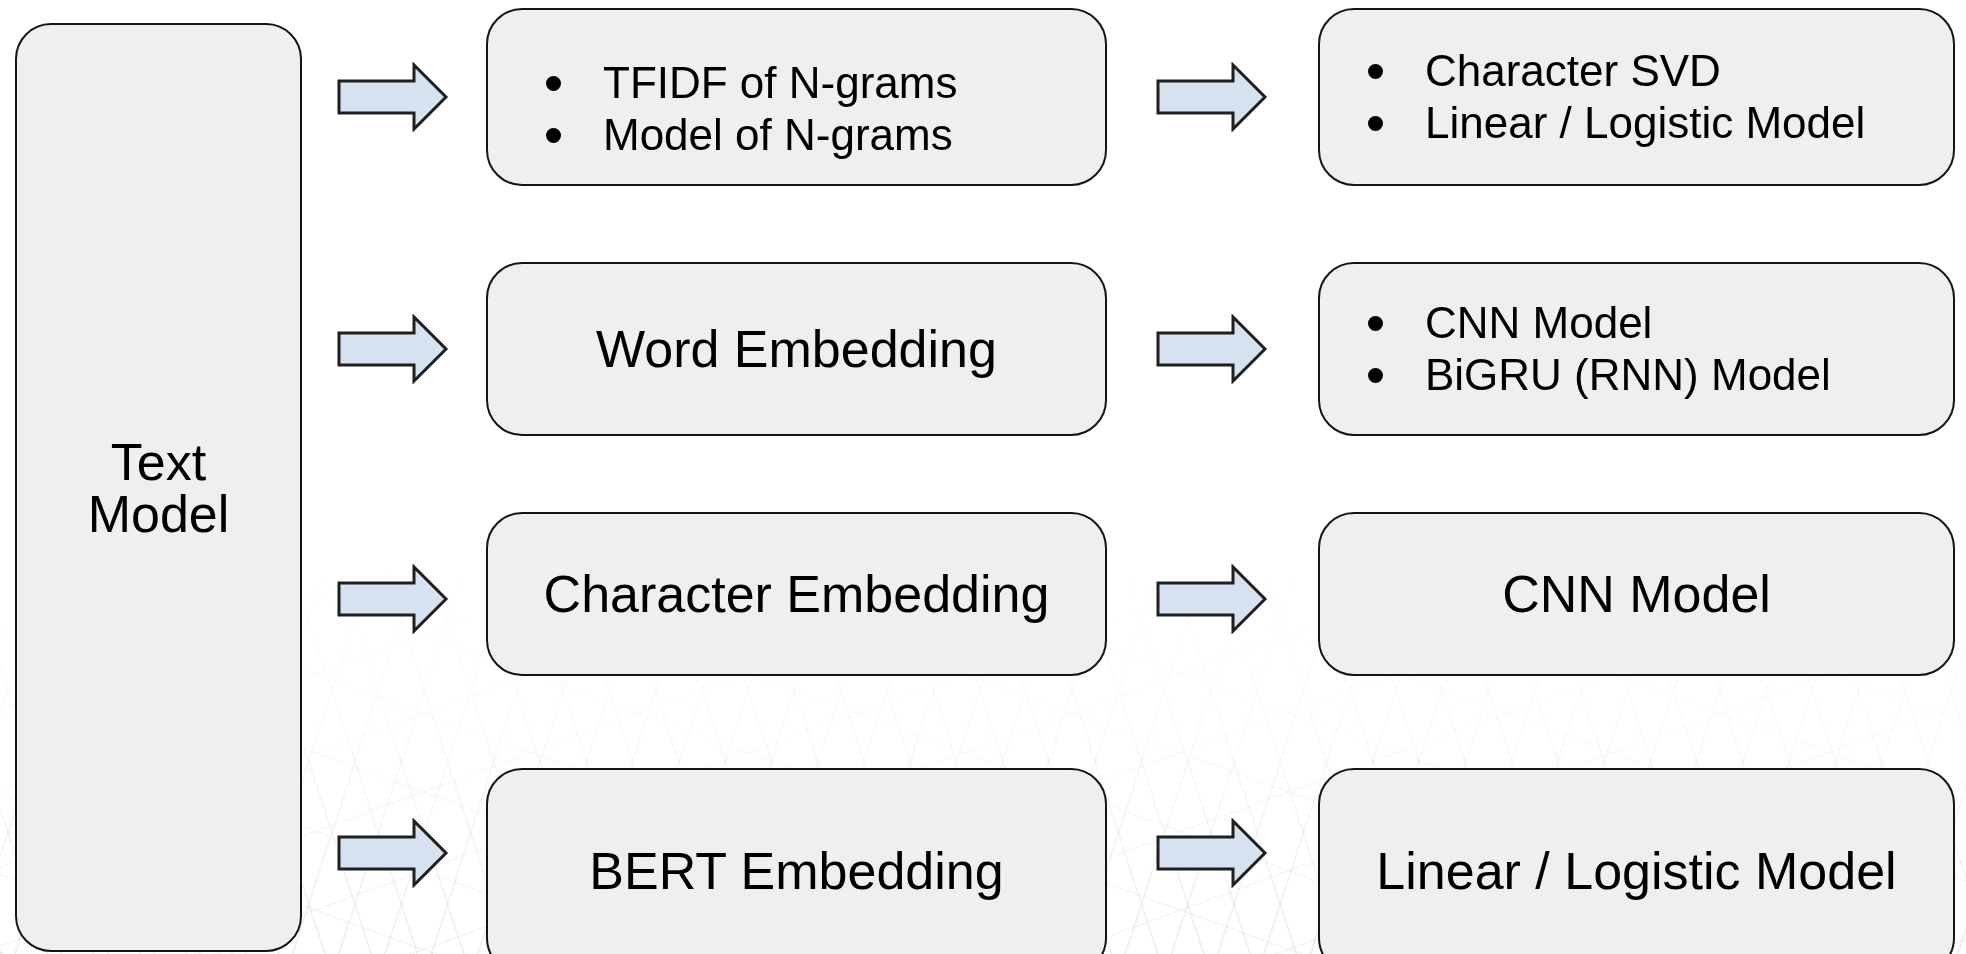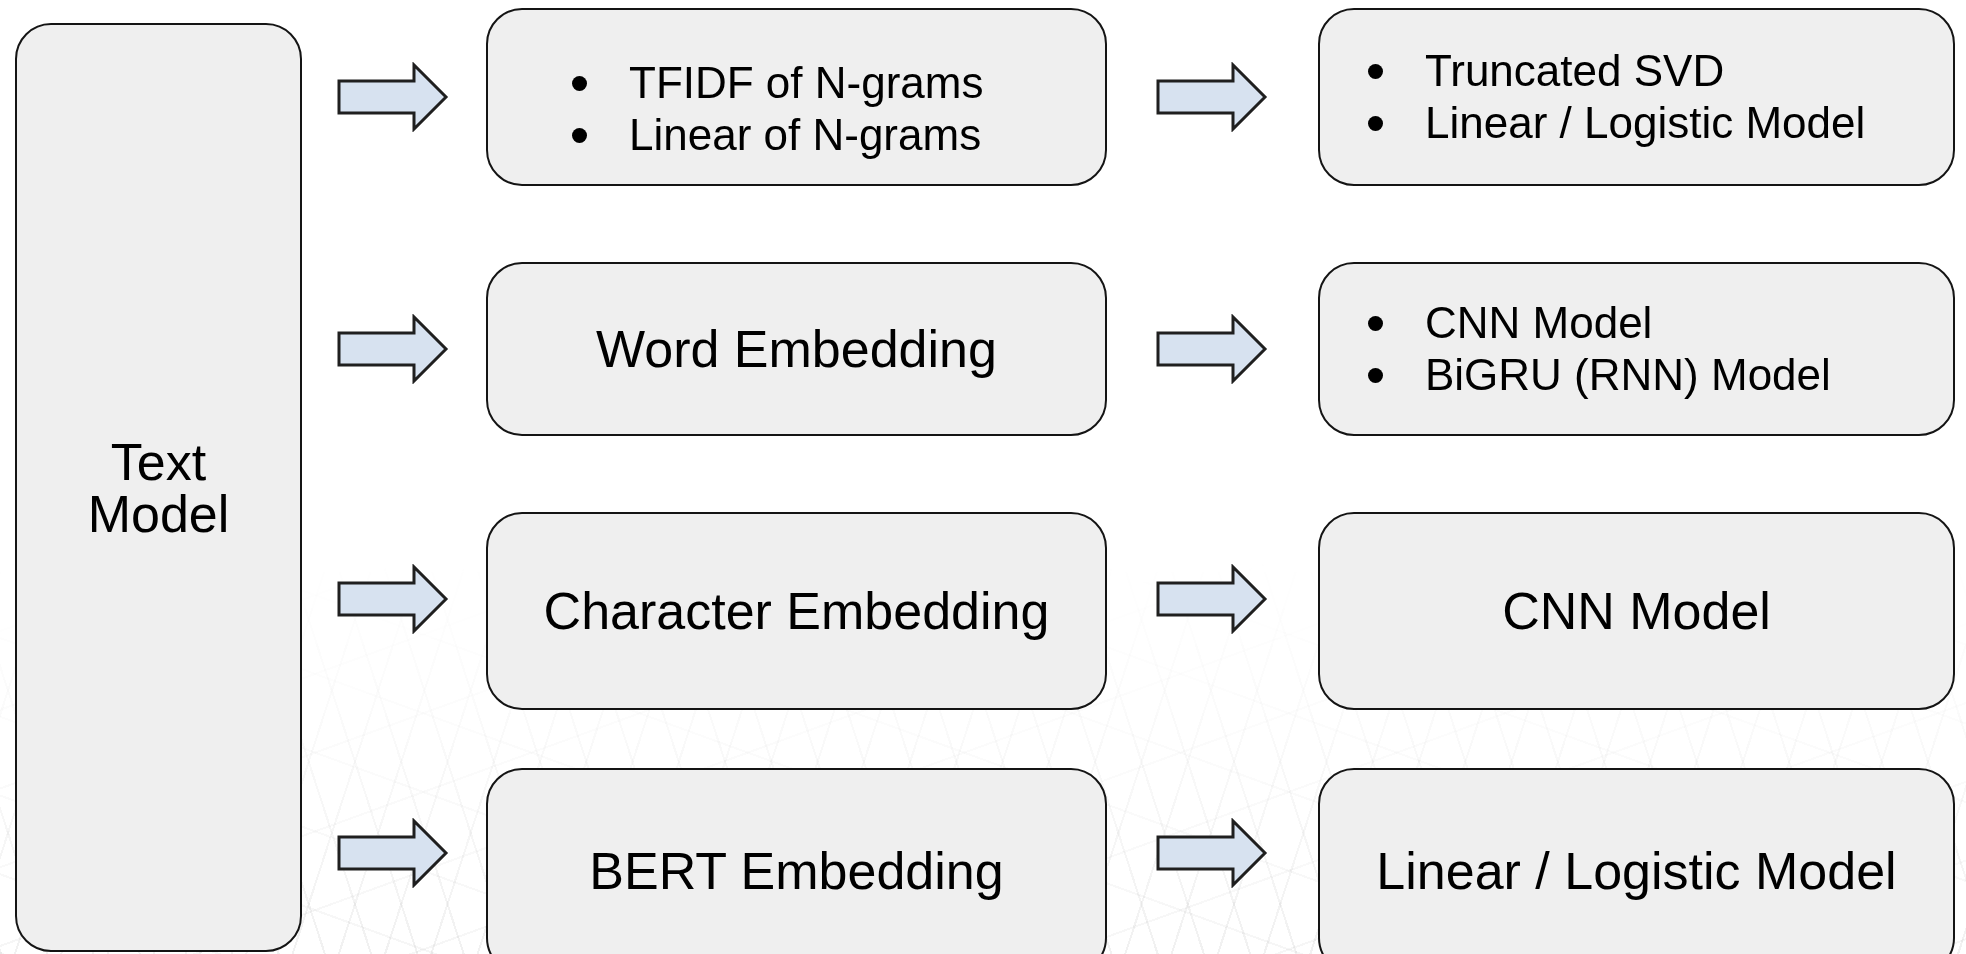--- a/index.html
+++ b/index.html
@@ -36,32 +36,32 @@
     display: flex;
     align-items: center;
   }
 
   .left-box  { left: 15px;   top: 23px;  width: 287px; height: 929px; justify-content: center; }
   .mid-box   { left: 486px;  width: 621px; }
   .right-box { left: 1318px; width: 637px; }
 
   .r0 { top: 8px;   height: 178px; }
   .r1 { top: 262px; height: 174px; }
-  .r2 { top: 512px; height: 198px; }
+  .r2 { top: 512px; height: 164px; }
   .r3 { top: 768px; height: 206px; }
 
   .label {
     font-size: 52px;
     line-height: 52px;
     text-align: center;
     width: 100%;
   }
 
   .bullets { display: flex; flex-direction: column; }
-  .mid-box   .bullets { padding-left: 84px; margin-top: 24px; }
+  .mid-box   .bullets { padding-left: 58px; margin-top: 24px; }
   .right-box .bullets { padding-left: 48px; }
 
   .bline { display: flex; align-items: center; height: 52px; }
   .dot {
     width: 15px; height: 15px;
     border-radius: 50%;
     background: var(--text, #000);
     margin-right: 42px;
     flex: none;
   }
@@ -122,29 +122,29 @@
     </svg>
 
   <div class="box mid-box r0">
     <div class="bullets">
       <div class="bline">
         <span class="dot"></span>
         <span class="btext">TFIDF of N-grams</span>
       </div>
       <div class="bline">
         <span class="dot"></span>
-        <span class="btext">Linear of N-grams</span>
+        <span class="btext">Model of N-grams</span>
       </div>
     </div>
   </div>
   <div class="box right-box r0">
     <div class="bullets">
       <div class="bline">
         <span class="dot"></span>
-        <span class="btext">Truncated SVD</span>
+        <span class="btext">Character SVD</span>
       </div>
       <div class="bline">
         <span class="dot"></span>
         <span class="btext">Linear / Logistic Model</span>
       </div>
     </div>
   </div>
 
   <div class="box mid-box r1">
     <div class="label">Word Embedding</div>

